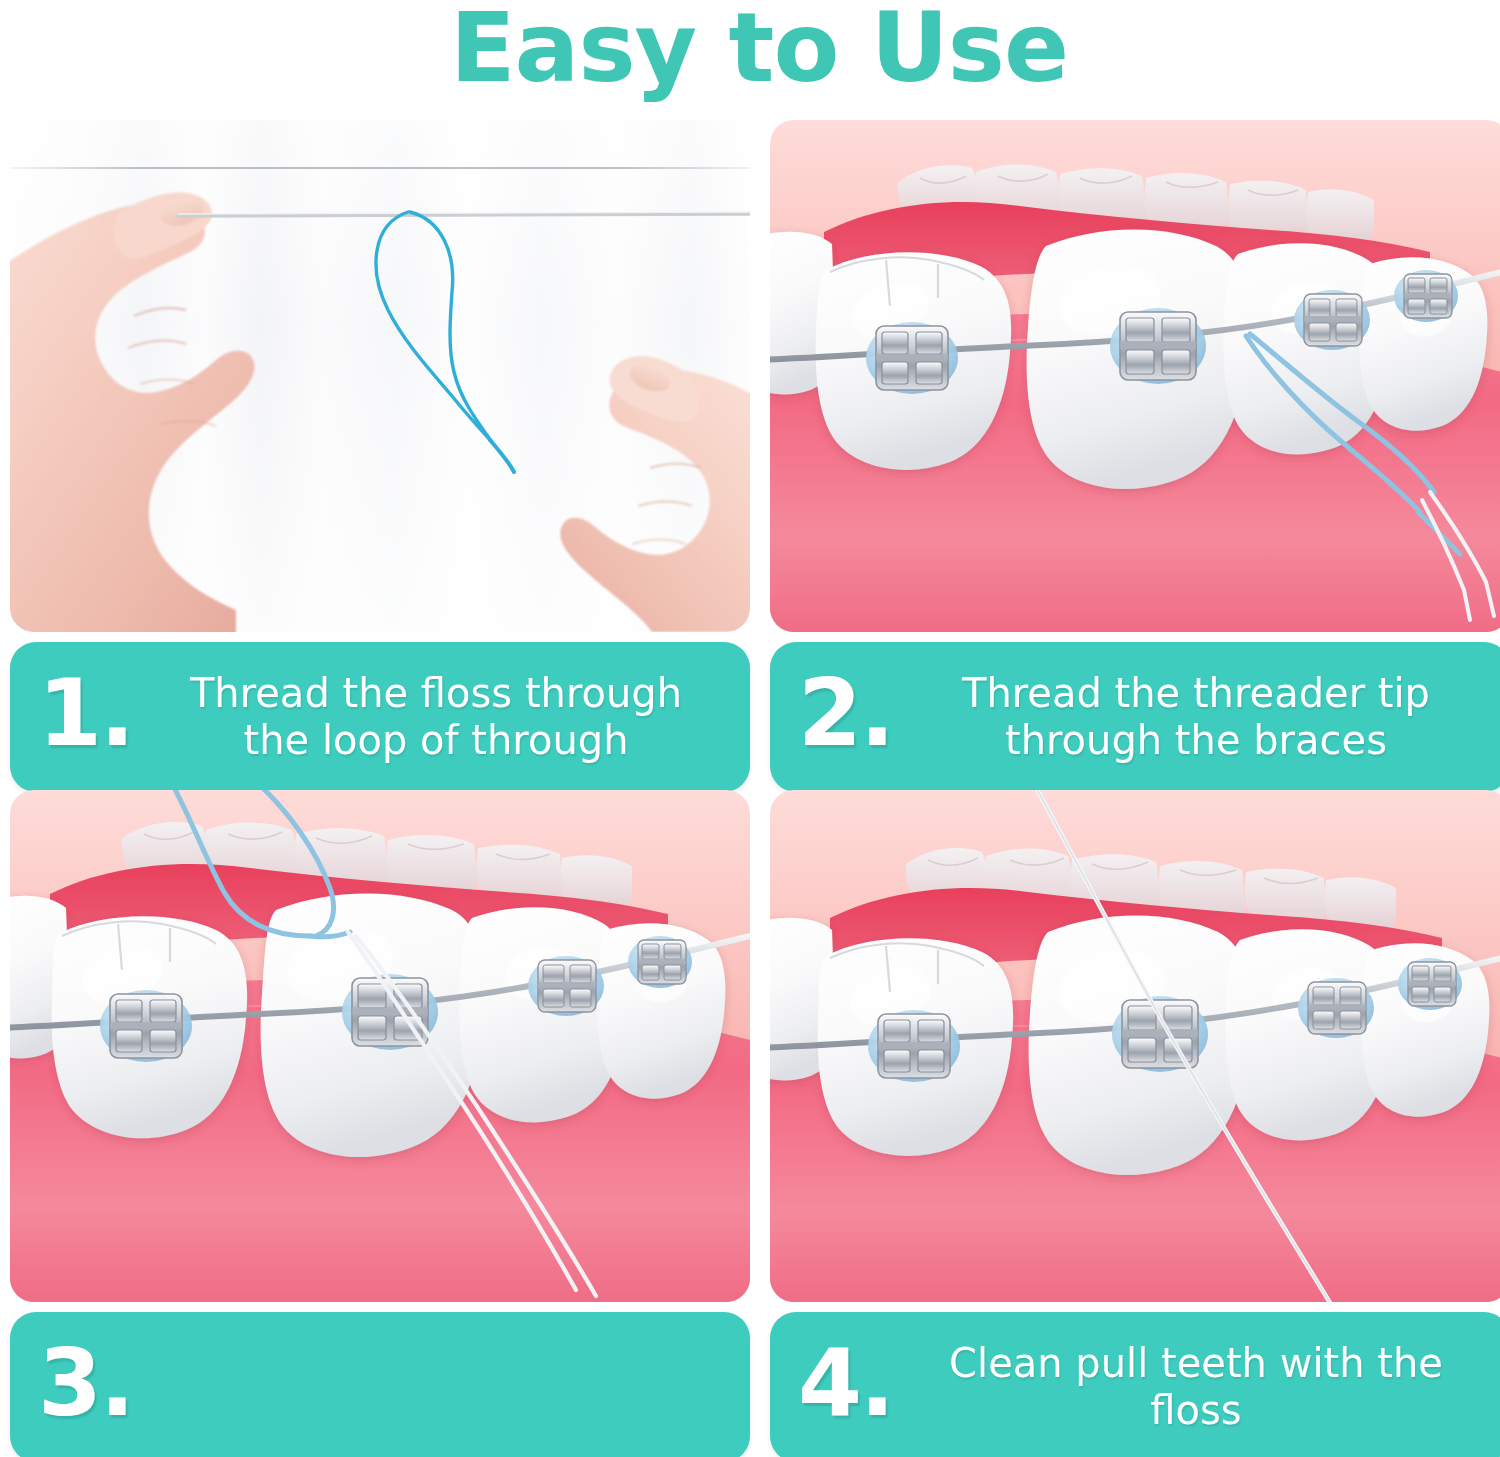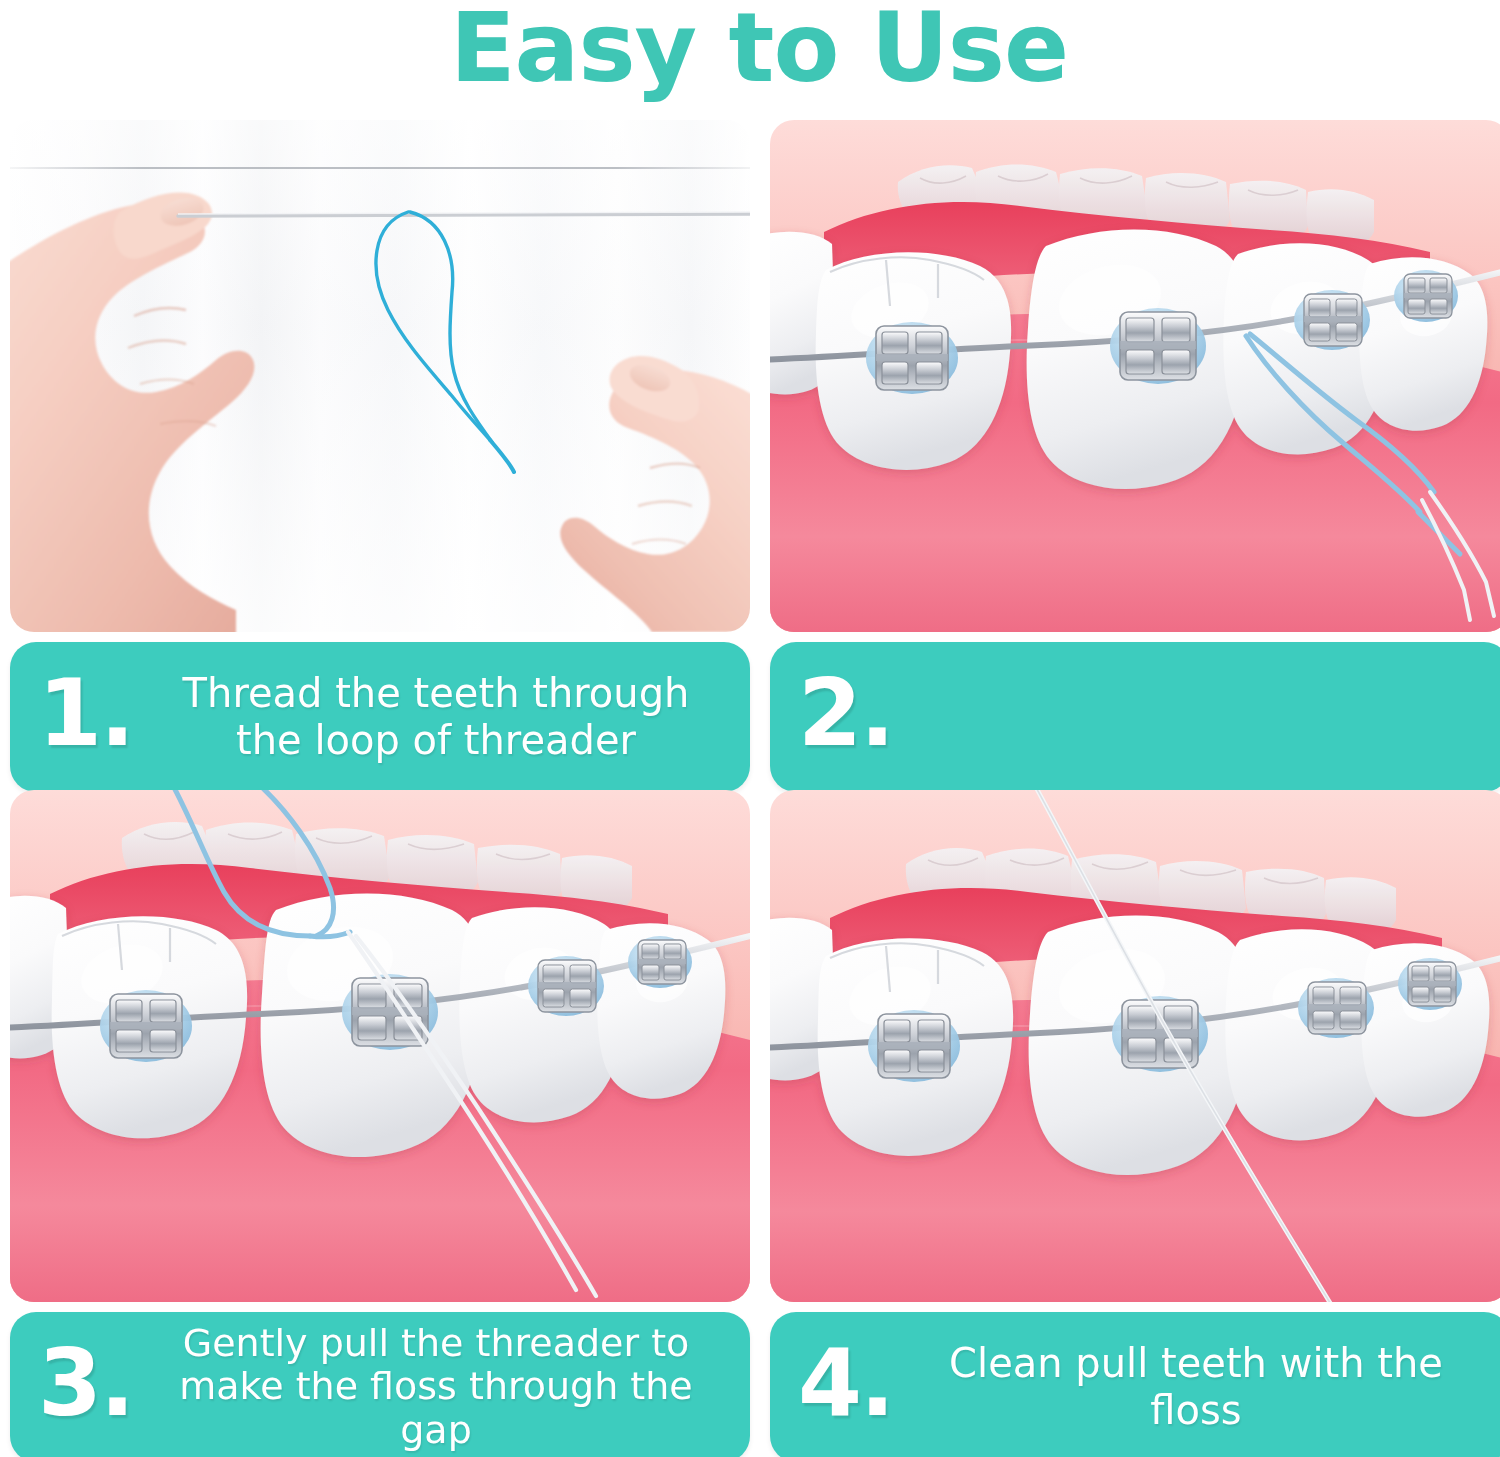--- a/index.html
+++ b/index.html
@@ -346,25 +346,26 @@
         <g fill="none" stroke="#F0F2F5" stroke-width="4" stroke-linecap="round">
           <path d="M652,380 C668,410 682,440 694,470 L700,500"></path>
           <path d="M660,372 C680,400 700,430 716,462 L724,496"></path>
         </g>
       </svg>
     </div>
   </div>
 
   <div class="caption">
     <span class="step-num">1.</span>
-    <span class="step-text">Thread the teeth through the loop of threader</span>
+    <span class="step-text">Thread the floss through the loop of through</span>
   </div>
 
   <div class="caption">
     <span class="step-num">2.</span>
+    <span class="step-text">Thread the threader tip through the braces</span>
   </div>
 
   <div class="panel mouth">
     <div class="mouth-stage">
       <svg viewBox="0 0 740 512" preserveAspectRatio="none">
         <defs>
           <linearGradient id="gumA3" x1="0" y1="0" x2="0" y2="1">
             <stop offset="0%" stop-color="#F57B92"></stop>
             <stop offset="28%" stop-color="#F26A84"></stop>
             <stop offset="70%" stop-color="#F5899C"></stop>
@@ -665,21 +666,20 @@
         <g fill="none" stroke="#F4F6F8" stroke-width="4.5" stroke-linecap="round">
           <path d="M262,-10 C300,60 342,140 386,220 C430,300 486,392 540,480 L562,516"></path>
         </g>
         <path d="M262,-10 C300,60 342,140 386,220 C430,300 486,392 540,480 L562,516" stroke="#C9CED5" stroke-width="1.6" fill="none" opacity=".55"></path>
       </svg>
     </div>
   </div>
 
   <div class="caption three">
     <span class="step-num">3.</span>
-    <span class="step-text">Gently pull the threader to make the floss through the gap</span>
   </div>
 
   <div class="caption">
     <span class="step-num">4.</span>
     <span class="step-text">Clean pull teeth with the floss</span>
   </div>
 
 </div>
 
 </body></html>

